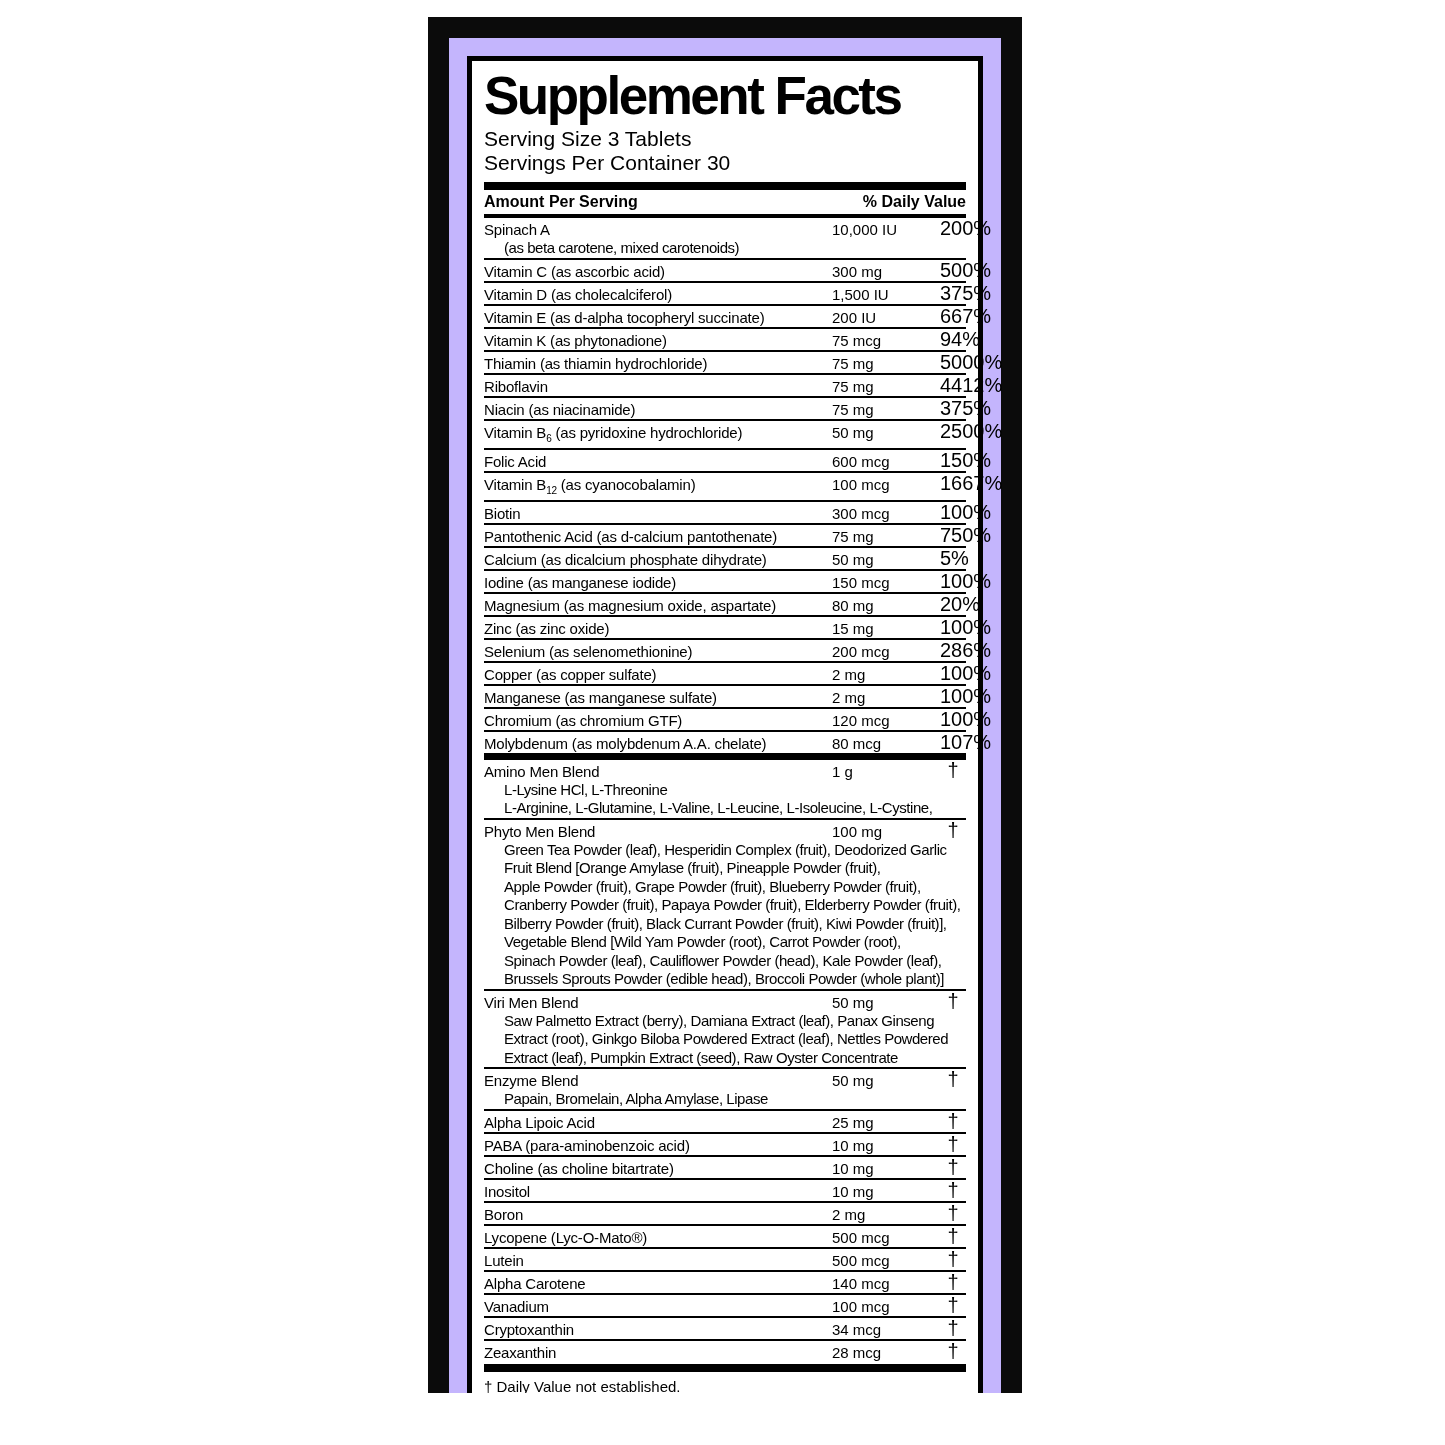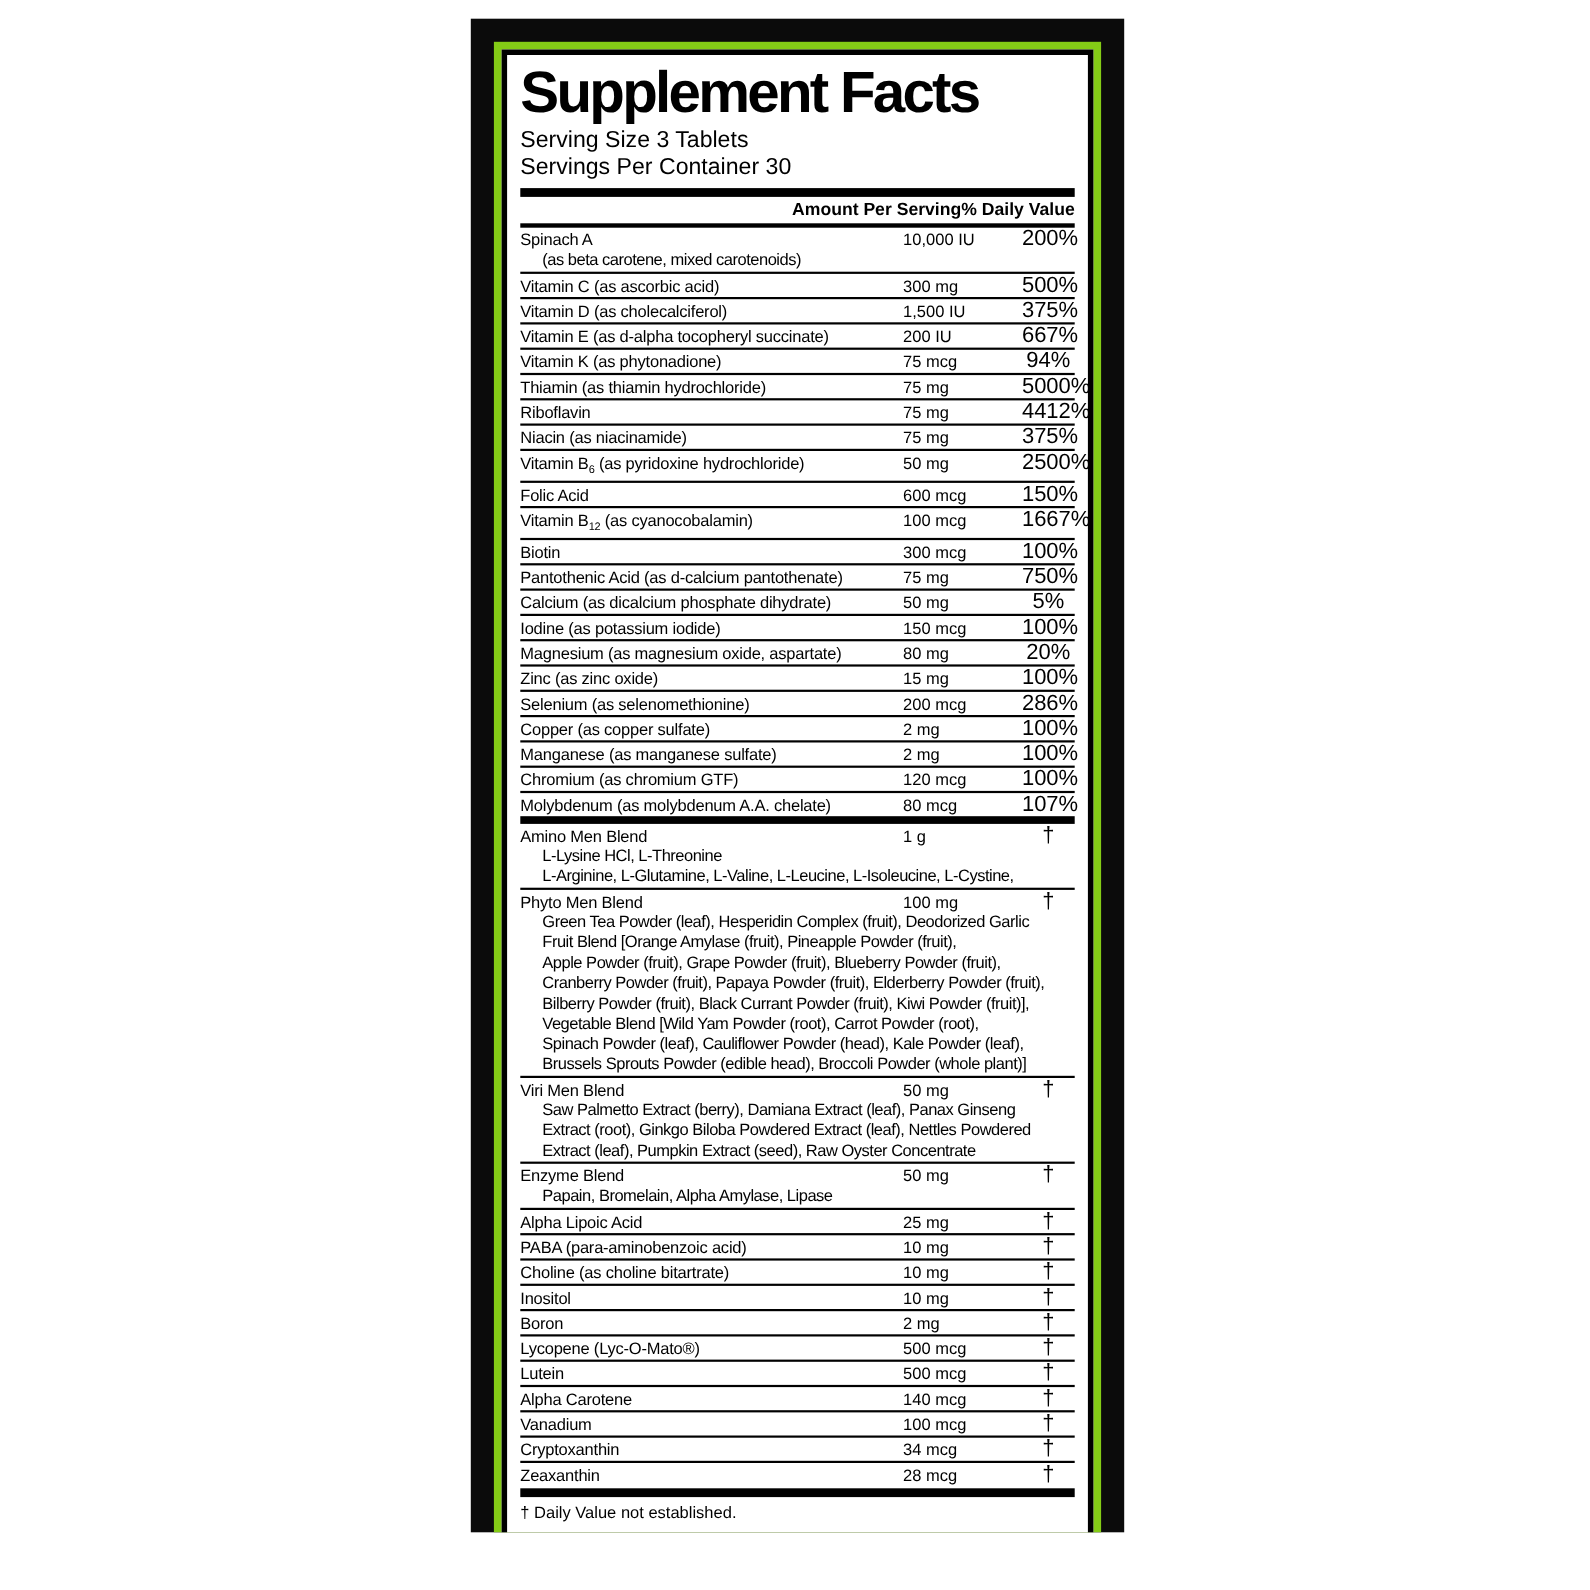--- a/index.html
+++ b/index.html
@@ -4,31 +4,31 @@
 <style>
   html,body{margin:0;padding:0;}
   body{
     width:1445px;height:1445px;background:#ffffff;position:relative;
     font-family:"Liberation Sans","DejaVu Sans",sans-serif;color:#000;
   }
   .label{
     position:absolute;left:428px;top:17px;width:594px;height:1376px;
     background:#0b0b0b;box-sizing:border-box;padding:21px;overflow:hidden;
   }
-  .panel-wrap{background:#84cc16;padding:7px;}
+  .panel-wrap{background:#c4b5fd;padding:18px;}
   .panel{
     border:5px solid #000;background:#ffffff;padding:6px 12px 8px 12px;
   }
   .sf-title{
     font-size:53px;font-weight:bold;letter-spacing:-2.5px;line-height:1.02;
     margin:2px 0 4px 0;white-space:nowrap;
   }
   .serving{font-size:21px;line-height:24px;}
   .thead{
-    display:flex;justify-content:flex-end;align-items:center;
+    display:flex;justify-content:space-between;align-items:center;
     border-top:8px solid #000;border-bottom:4px solid #000;
     margin-top:7px;padding:3px 0;font-size:16px;font-weight:bold;
   }
   .row{border-top:2px solid #000;}
   .row.none{border-top:none;}
   .row.thick{border-top:7px solid #000;}
   .row-line{display:flex;align-items:baseline;line-height:18px;padding-top:1px;}
   .nut-name{flex:0 0 348px;font-size:15px;letter-spacing:-0.2px;white-space:nowrap;}
   .nut-name sub{font-size:10px;}
   .nut-amt{flex:0 0 108px;font-size:15px;white-space:nowrap;}
@@ -153,21 +153,21 @@
           </div>
           <div class="row thin">
             <div class="row-line">
               <span class="nut-name">Calcium (as dicalcium phosphate dihydrate)</span>
               <span class="nut-amt">50 mg</span>
               <span class="nut-dv">5%</span>
             </div>
           </div>
           <div class="row thin">
             <div class="row-line">
-              <span class="nut-name">Iodine (as potassium iodide)</span>
+              <span class="nut-name">Iodine (as manganese iodide)</span>
               <span class="nut-amt">150 mcg</span>
               <span class="nut-dv">100%</span>
             </div>
           </div>
           <div class="row thin">
             <div class="row-line">
               <span class="nut-name">Magnesium (as magnesium oxide, aspartate)</span>
               <span class="nut-amt">80 mg</span>
               <span class="nut-dv">20%</span>
             </div>

